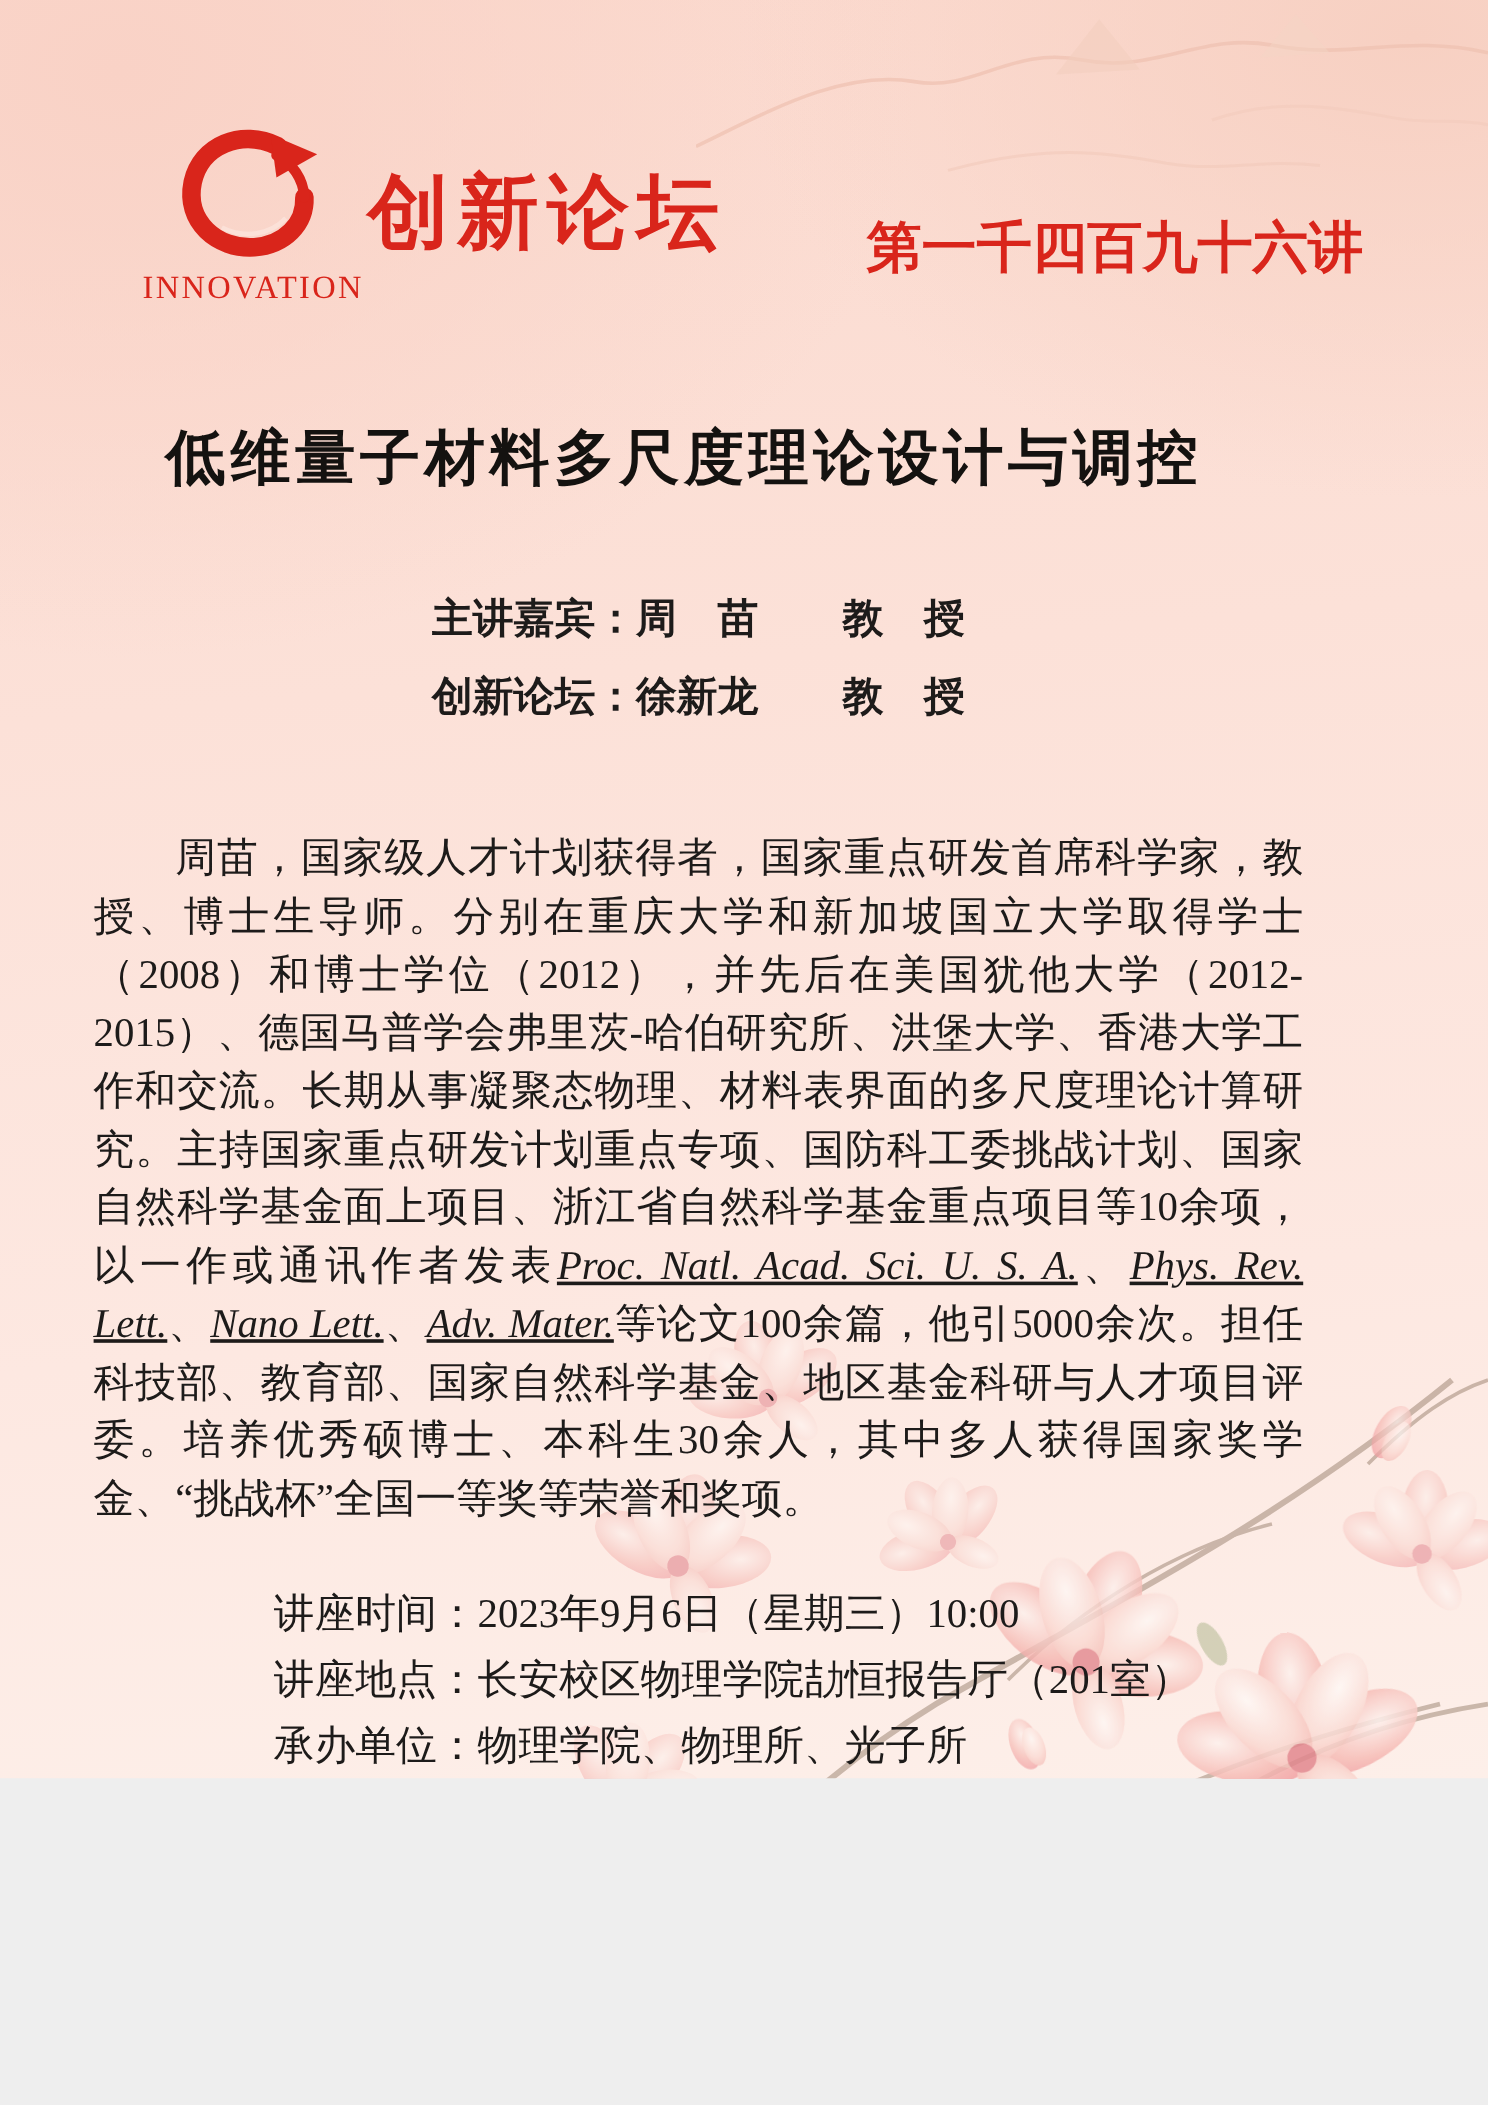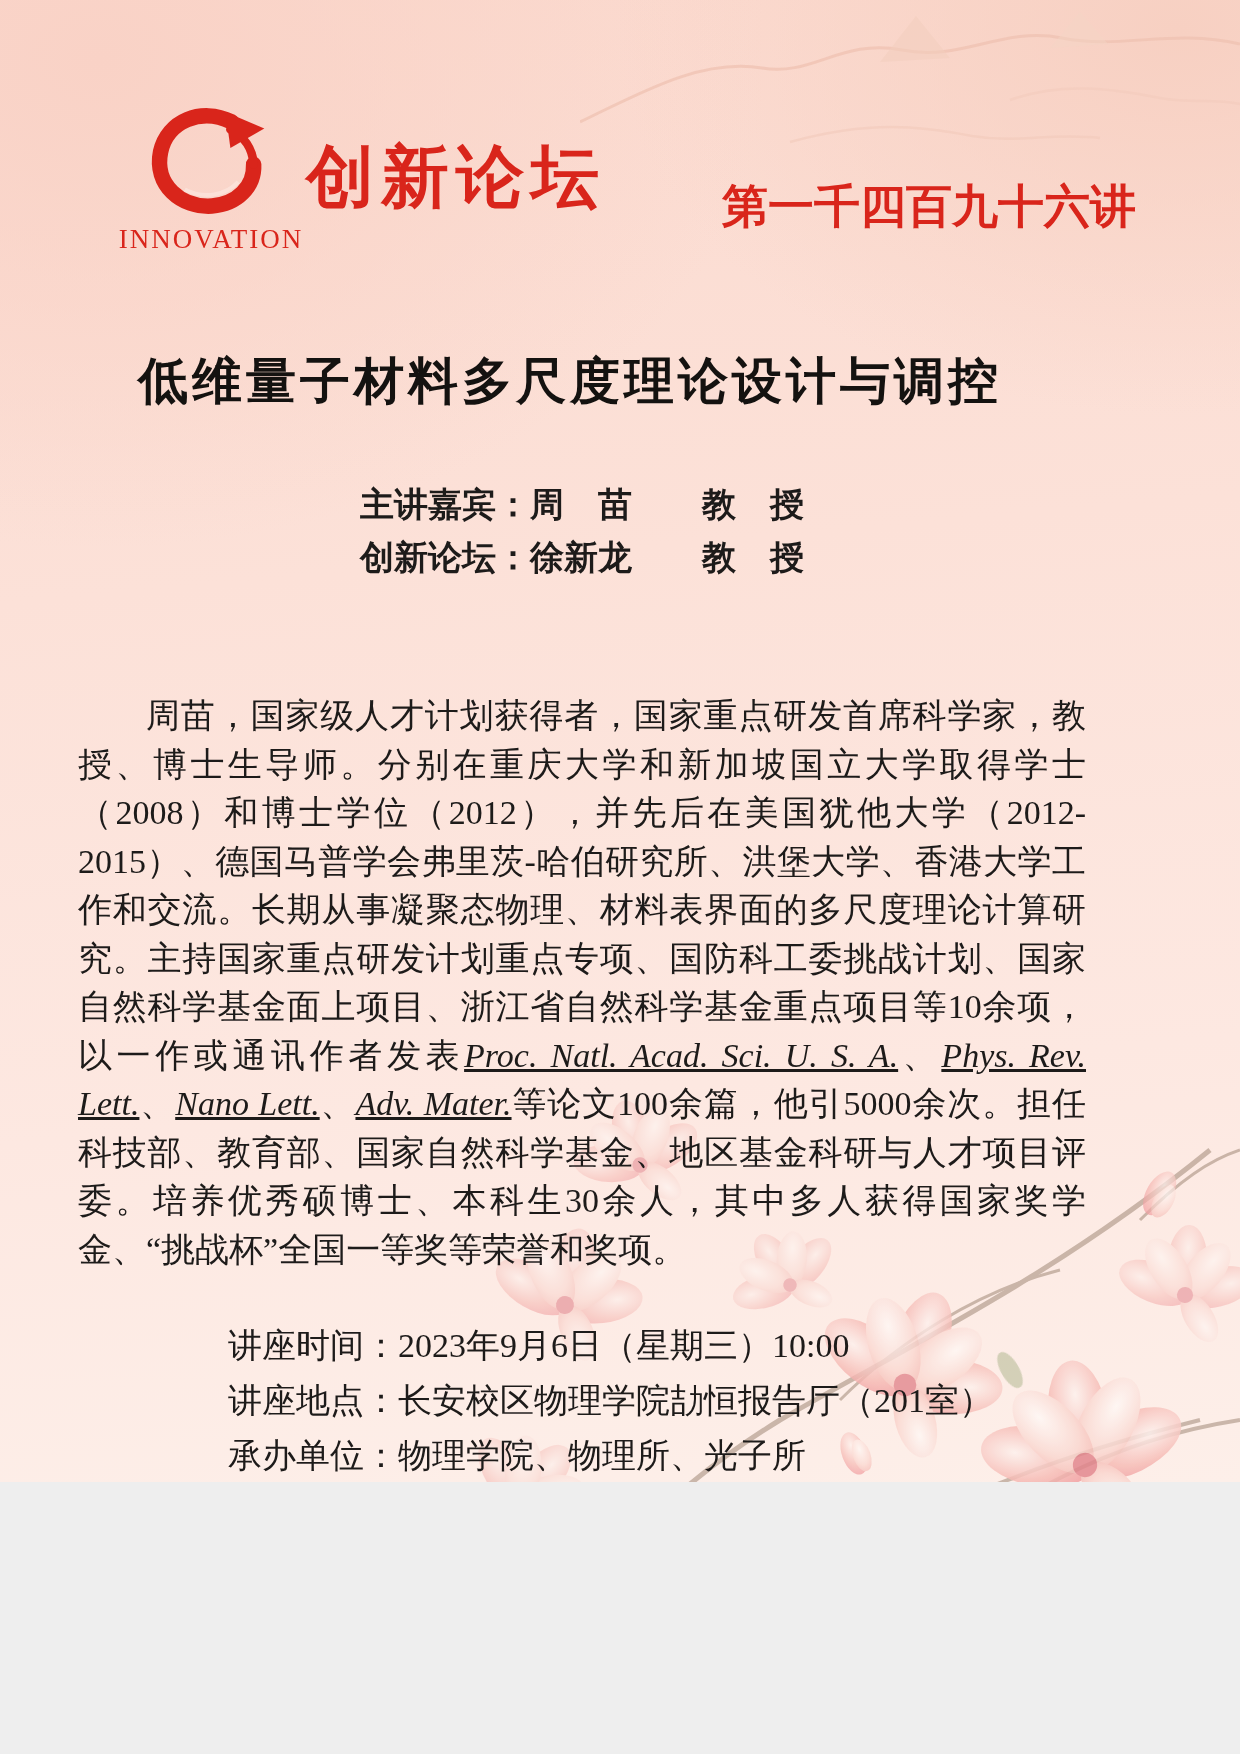--- a/index.html
+++ b/index.html
@@ -38,21 +38,21 @@
   .main-title{
     left:0;top:348px;width:1140px;text-align:center;
     font-size:50px;font-weight:bold;letter-spacing:4px;color:#141210;white-space:nowrap;
   }
 
   
   .speakers{left:360px;top:478px;font-size:34px;font-weight:bold;line-height:53px;}
   .spk-row{white-space:nowrap;}
   .spk-label{display:inline-block;}
   .spk-name{display:inline-block;width:172px;}
-  .spk-title{display:inline-block;}
+  .spk-title{display:inline-block;margin-top:12px;}
 
   
   .bio{
     left:78px;top:658px;width:1008px;
     font-size:34px;line-height:48.5px;text-align:justify;text-indent:2em;
   }
   .bio .italic{font-style:italic;font-family:"Liberation Serif",serif;text-decoration:underline;}
 
   
   .details{left:228px;top:1318px;font-size:34px;font-weight:normal;line-height:55px;}

